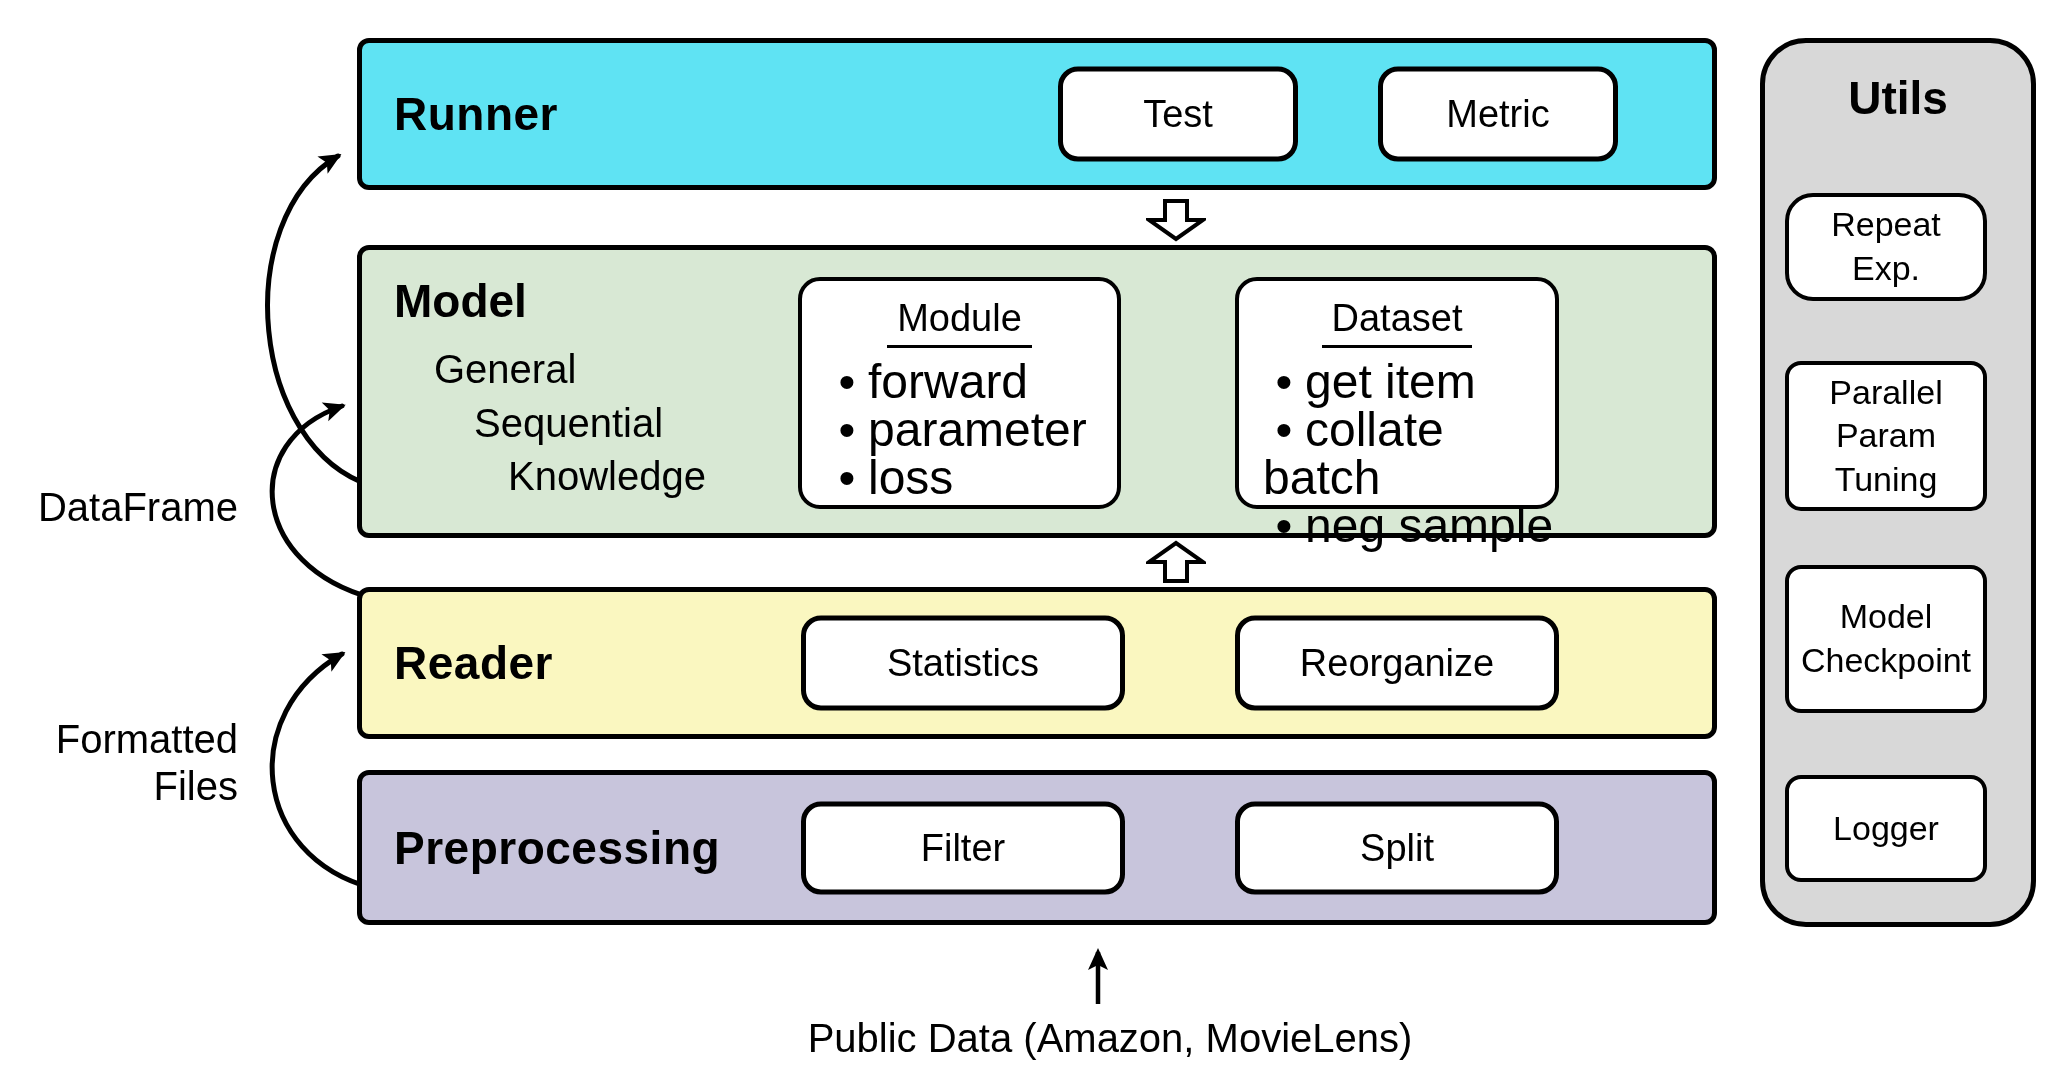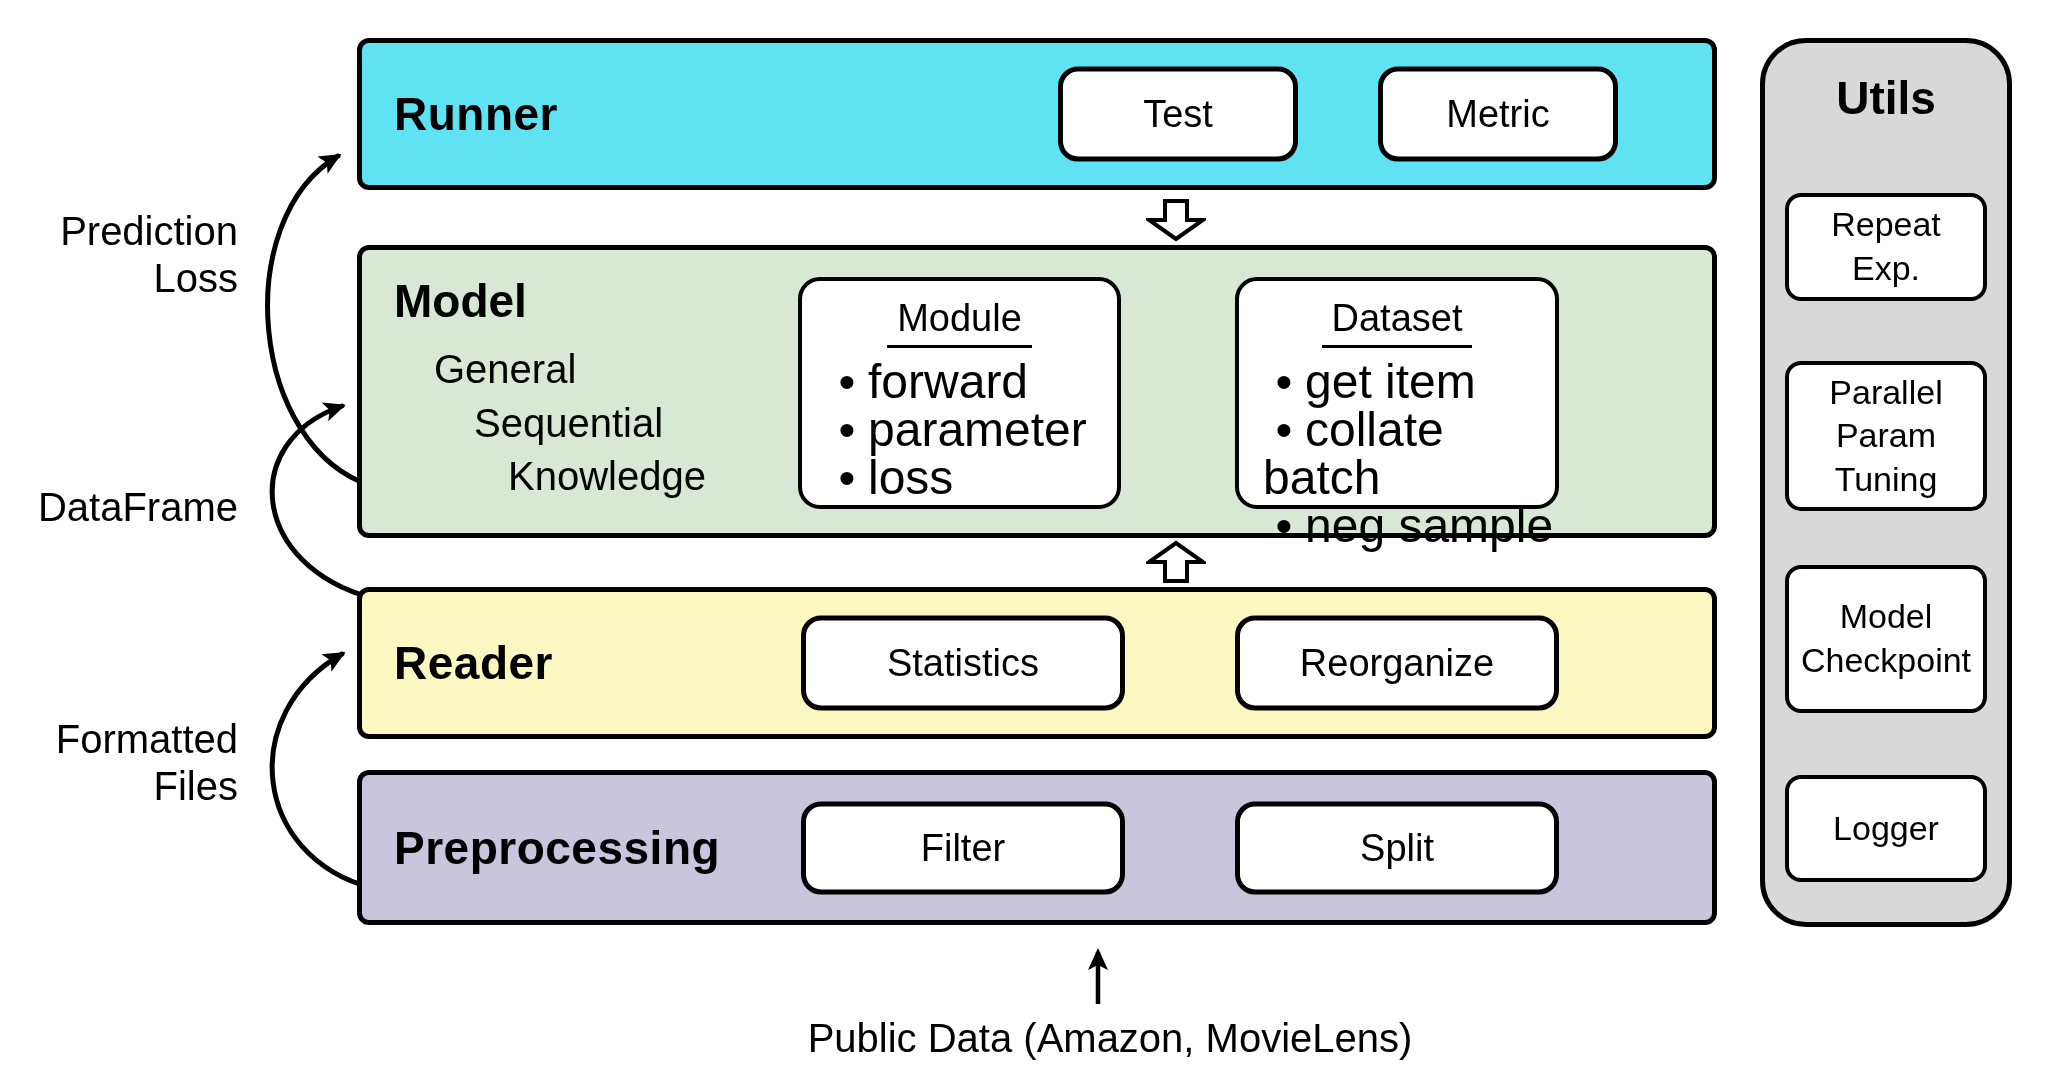--- a/index.html
+++ b/index.html
@@ -108,21 +108,21 @@
     display: inline-block;
     width: 42px;
     text-align: center;
   }
 
   
   #utils-panel {
     position: absolute;
     left: 1760px;
     top: 38px;
-    width: 252px;
+    width: 276px;
     height: 889px;
     background: #D8D8D8;
     border: 5px solid #000;
     border-radius: 46px;
     box-sizing: border-box;
   }
   #utils-title {
     text-align: center;
     margin-top: 28px;
     font-size: 46px;
@@ -136,21 +136,21 @@
     border: 4px solid #000;
     border-radius: 16px;
     display: flex;
     align-items: center;
     justify-content: center;
     text-align: center;
     font-size: 34px;
     line-height: 1.28;
     box-sizing: border-box;
   }
-  #utils-item-0 { top: 150px; height: 108px; }
+  #utils-item-0 { top: 150px; height: 108px; border-radius: 28px; }
   #utils-item-1 { top: 318px; height: 150px; }
   #utils-item-2 { top: 522px; height: 148px; }
   #utils-item-3 { top: 732px; height: 107px; }
 
   
   .side-label {
     position: absolute;
     left: 0;
     width: 238px;
     text-align: right;
@@ -189,22 +189,20 @@
       <marker id="ah" viewBox="0 0 26 26" markerWidth="26" markerHeight="26" refX="20" refY="13" orient="auto" markerUnits="userSpaceOnUse">
         <path d="M2,3 L24,13 L2,23 L7,13 Z" fill="#000"></path>
       </marker>
     </defs>
     <path d="M 372 486 C 250 448, 230 220, 338 156" fill="none" stroke="#000" stroke-width="5" stroke-linecap="round" marker-end="url(#ah)"></path>
     <path d="M 372 598 C 252 566, 238 442, 342 406" fill="none" stroke="#000" stroke-width="5" stroke-linecap="round" marker-end="url(#ah)"></path>
     <path d="M 372 888 C 252 856, 238 714, 342 654" fill="none" stroke="#000" stroke-width="5" stroke-linecap="round" marker-end="url(#ah)"></path>
     <path d="M 1098 1004 L 1098 952" fill="none" stroke="#000" stroke-width="4.5" marker-end="url(#ah)"></path>
   </svg>
 
-  <div class="side-label preline" id="prediction-loss-label">Prediction
-Loss</div>
   <div class="side-label" id="dataframe-label">DataFrame</div>
   <div class="side-label preline" id="formatted-files-label">Formatted
 Files</div>
 
   <div class="row" id="runner-layer">
     <div class="row-title">Runner</div>
     <div class="pill" id="test-box">
       <span>Test</span>
     </div>
     <div class="pill" id="metric-box">

